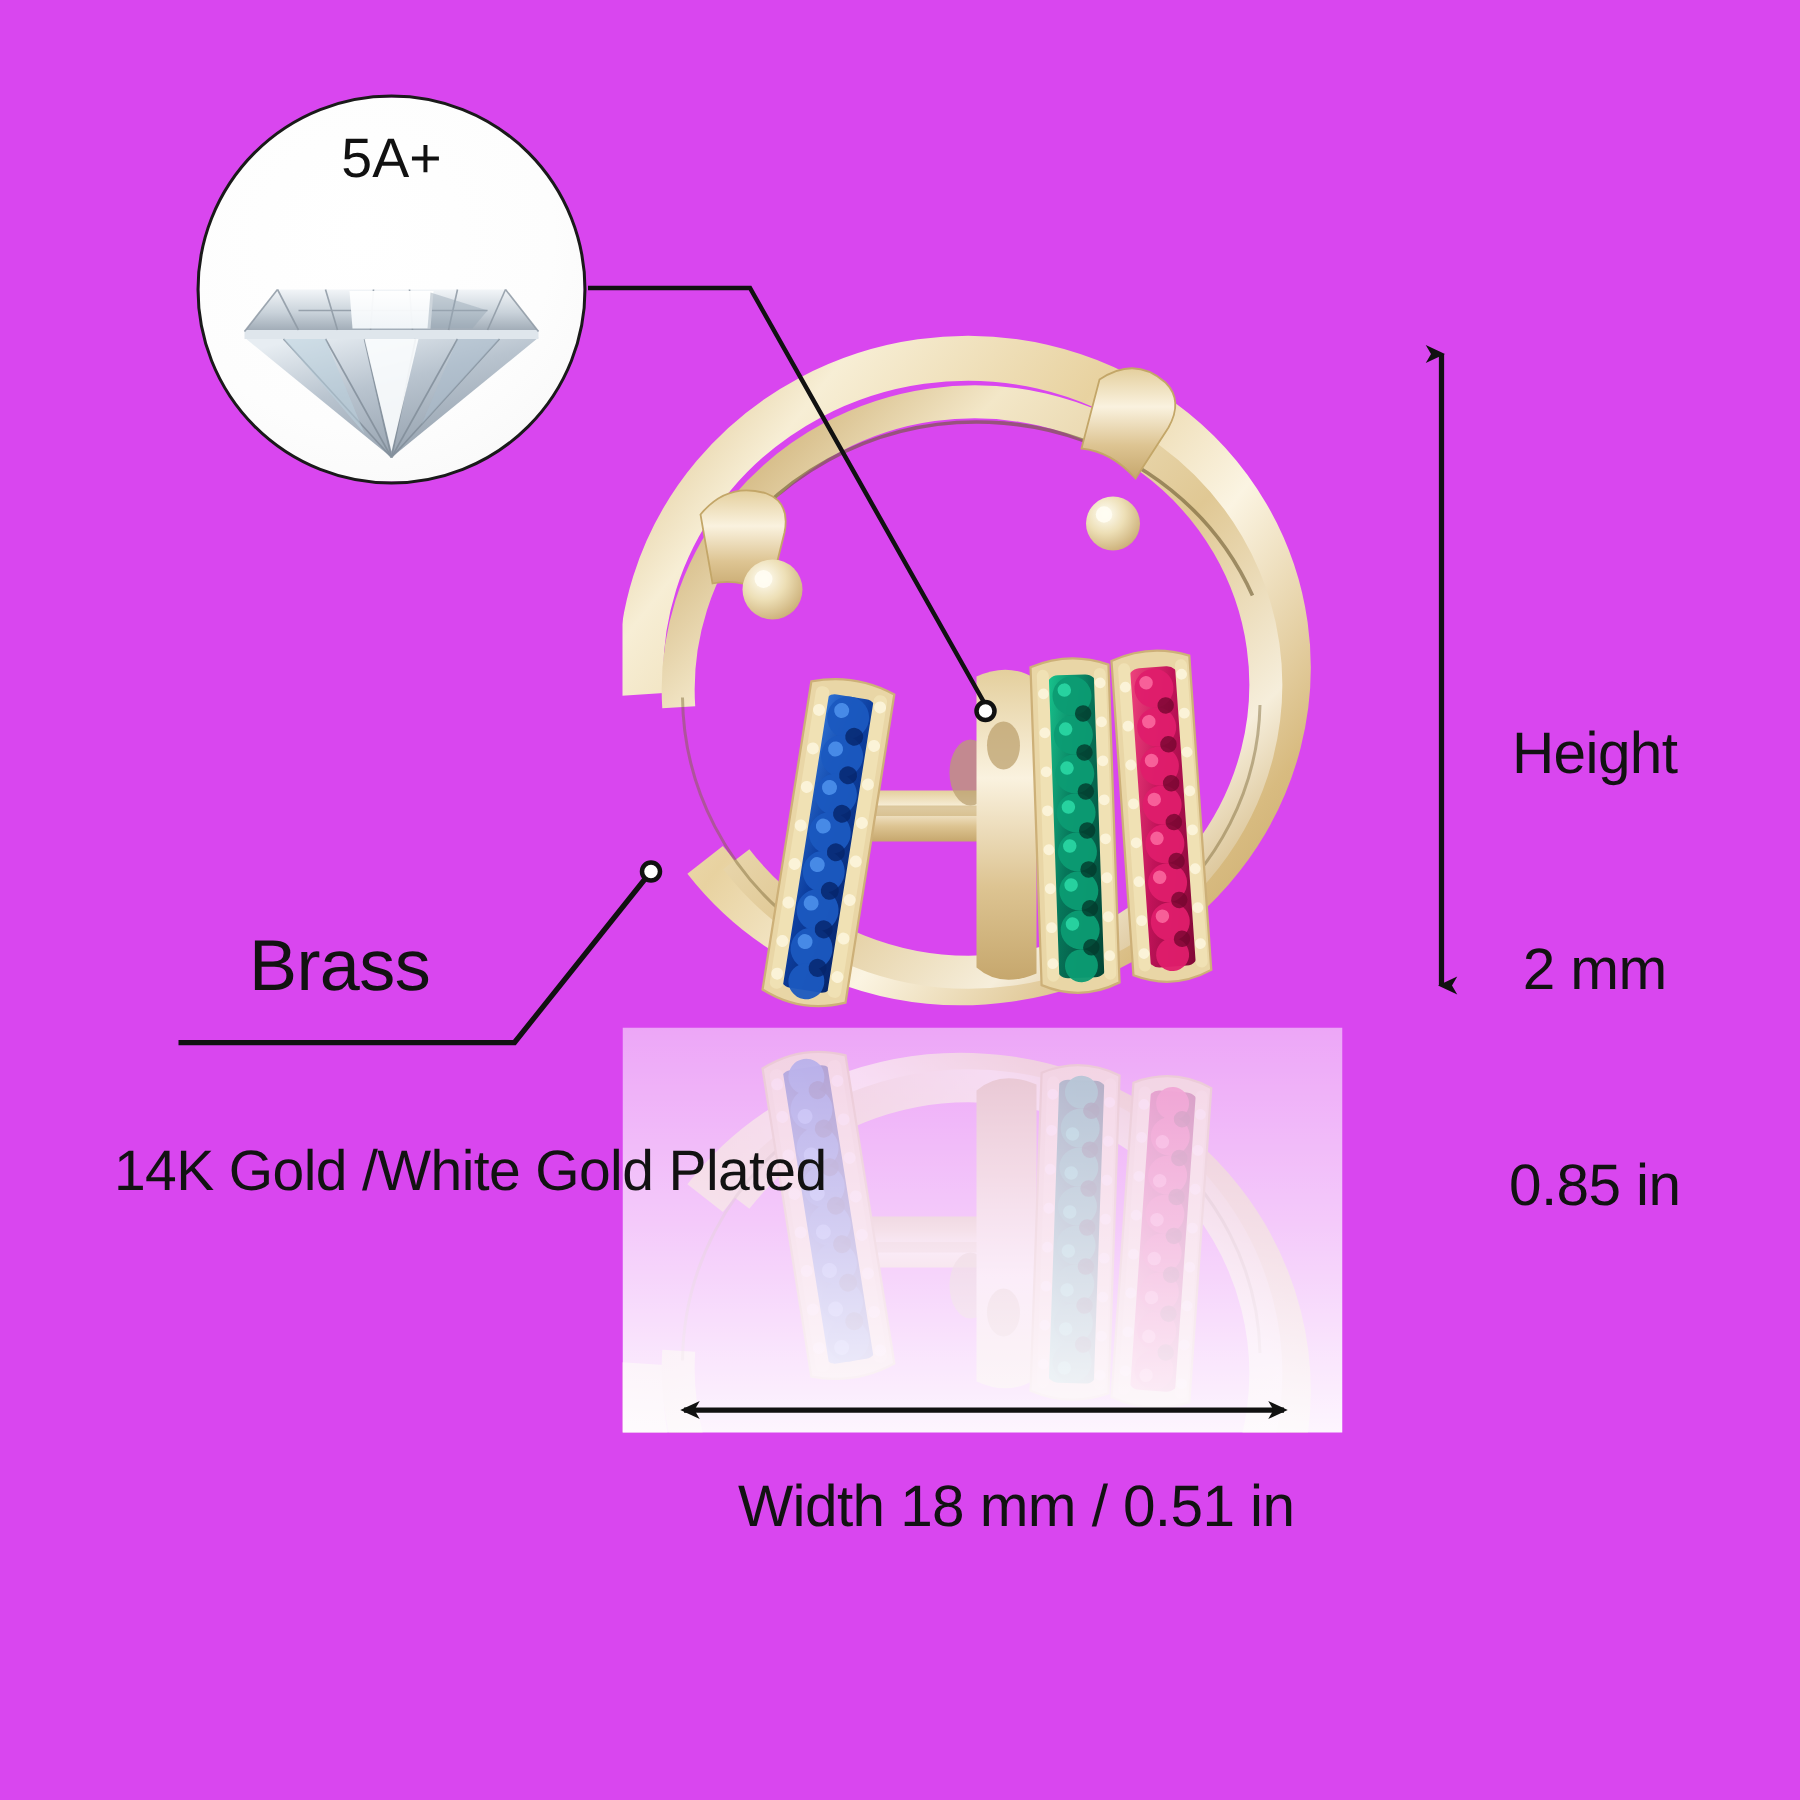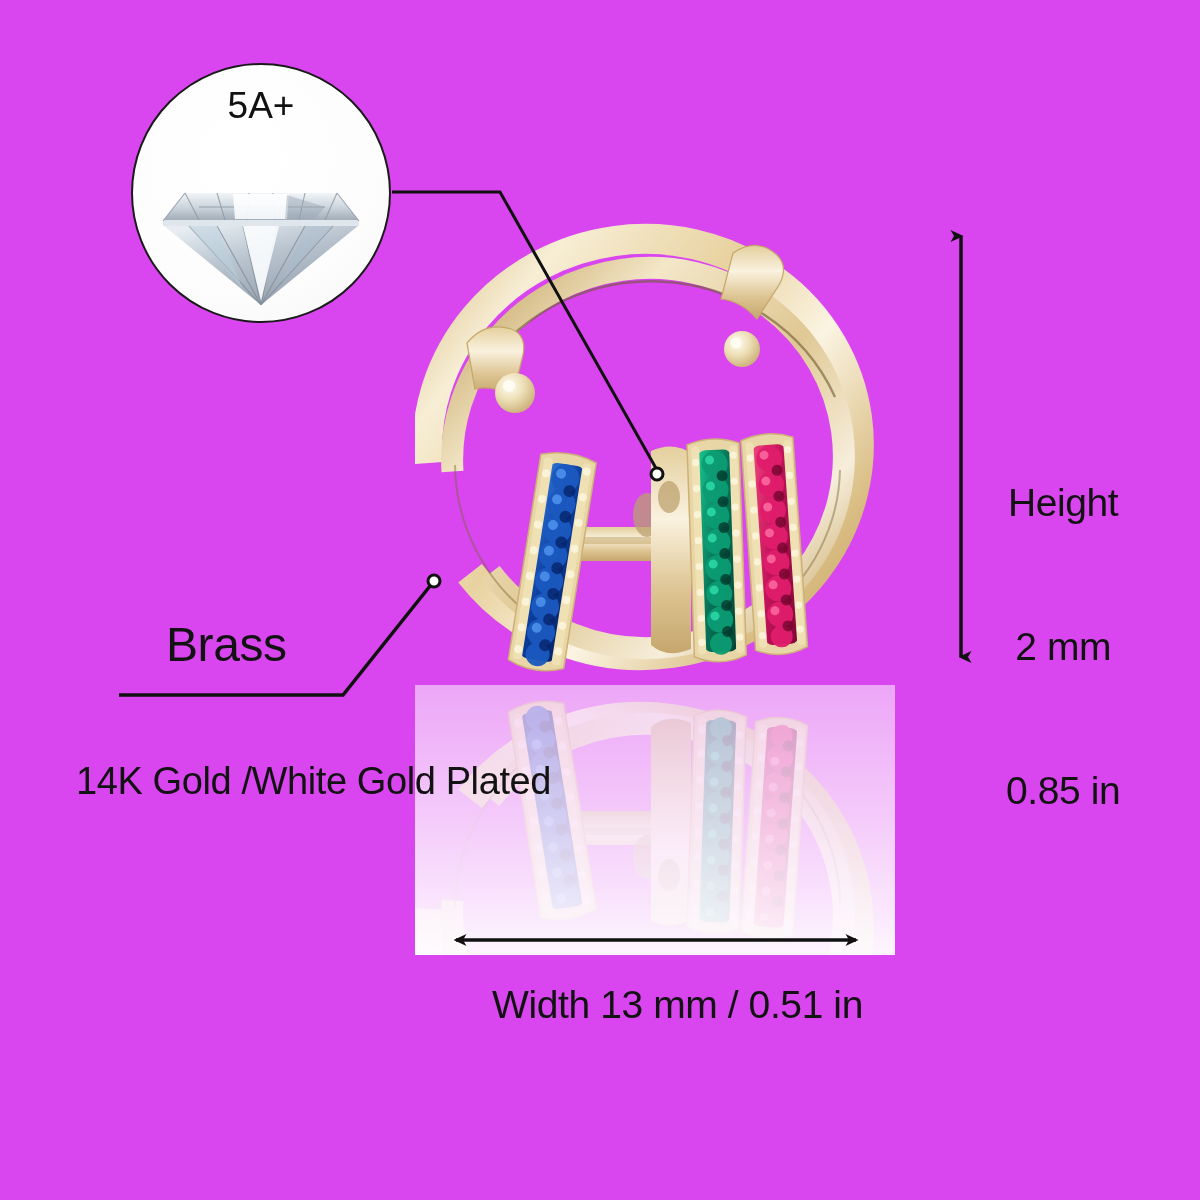--- a/index.html
+++ b/index.html
@@ -486,16 +486,16 @@
   <div class="txt lbl-geo" id="lbl-brass">Brass</div>
 
   <div class="txt lbl-geo" id="lbl-plated">14K Gold /White Gold Plated</div>
 
   <div class="txt lbl-geo" id="lbl-height">
     <div>Height</div>
     <div>2 mm</div>
     <div>0.85 in</div>
   </div>
 
-  <div class="txt lbl-geo" id="lbl-width">Width 13 mm / 0.51 in</div>
+  <div class="txt lbl-geo" id="lbl-width">Width 18 mm / 0.51 in</div>
 
 
 </div>
 
 </body></html>

